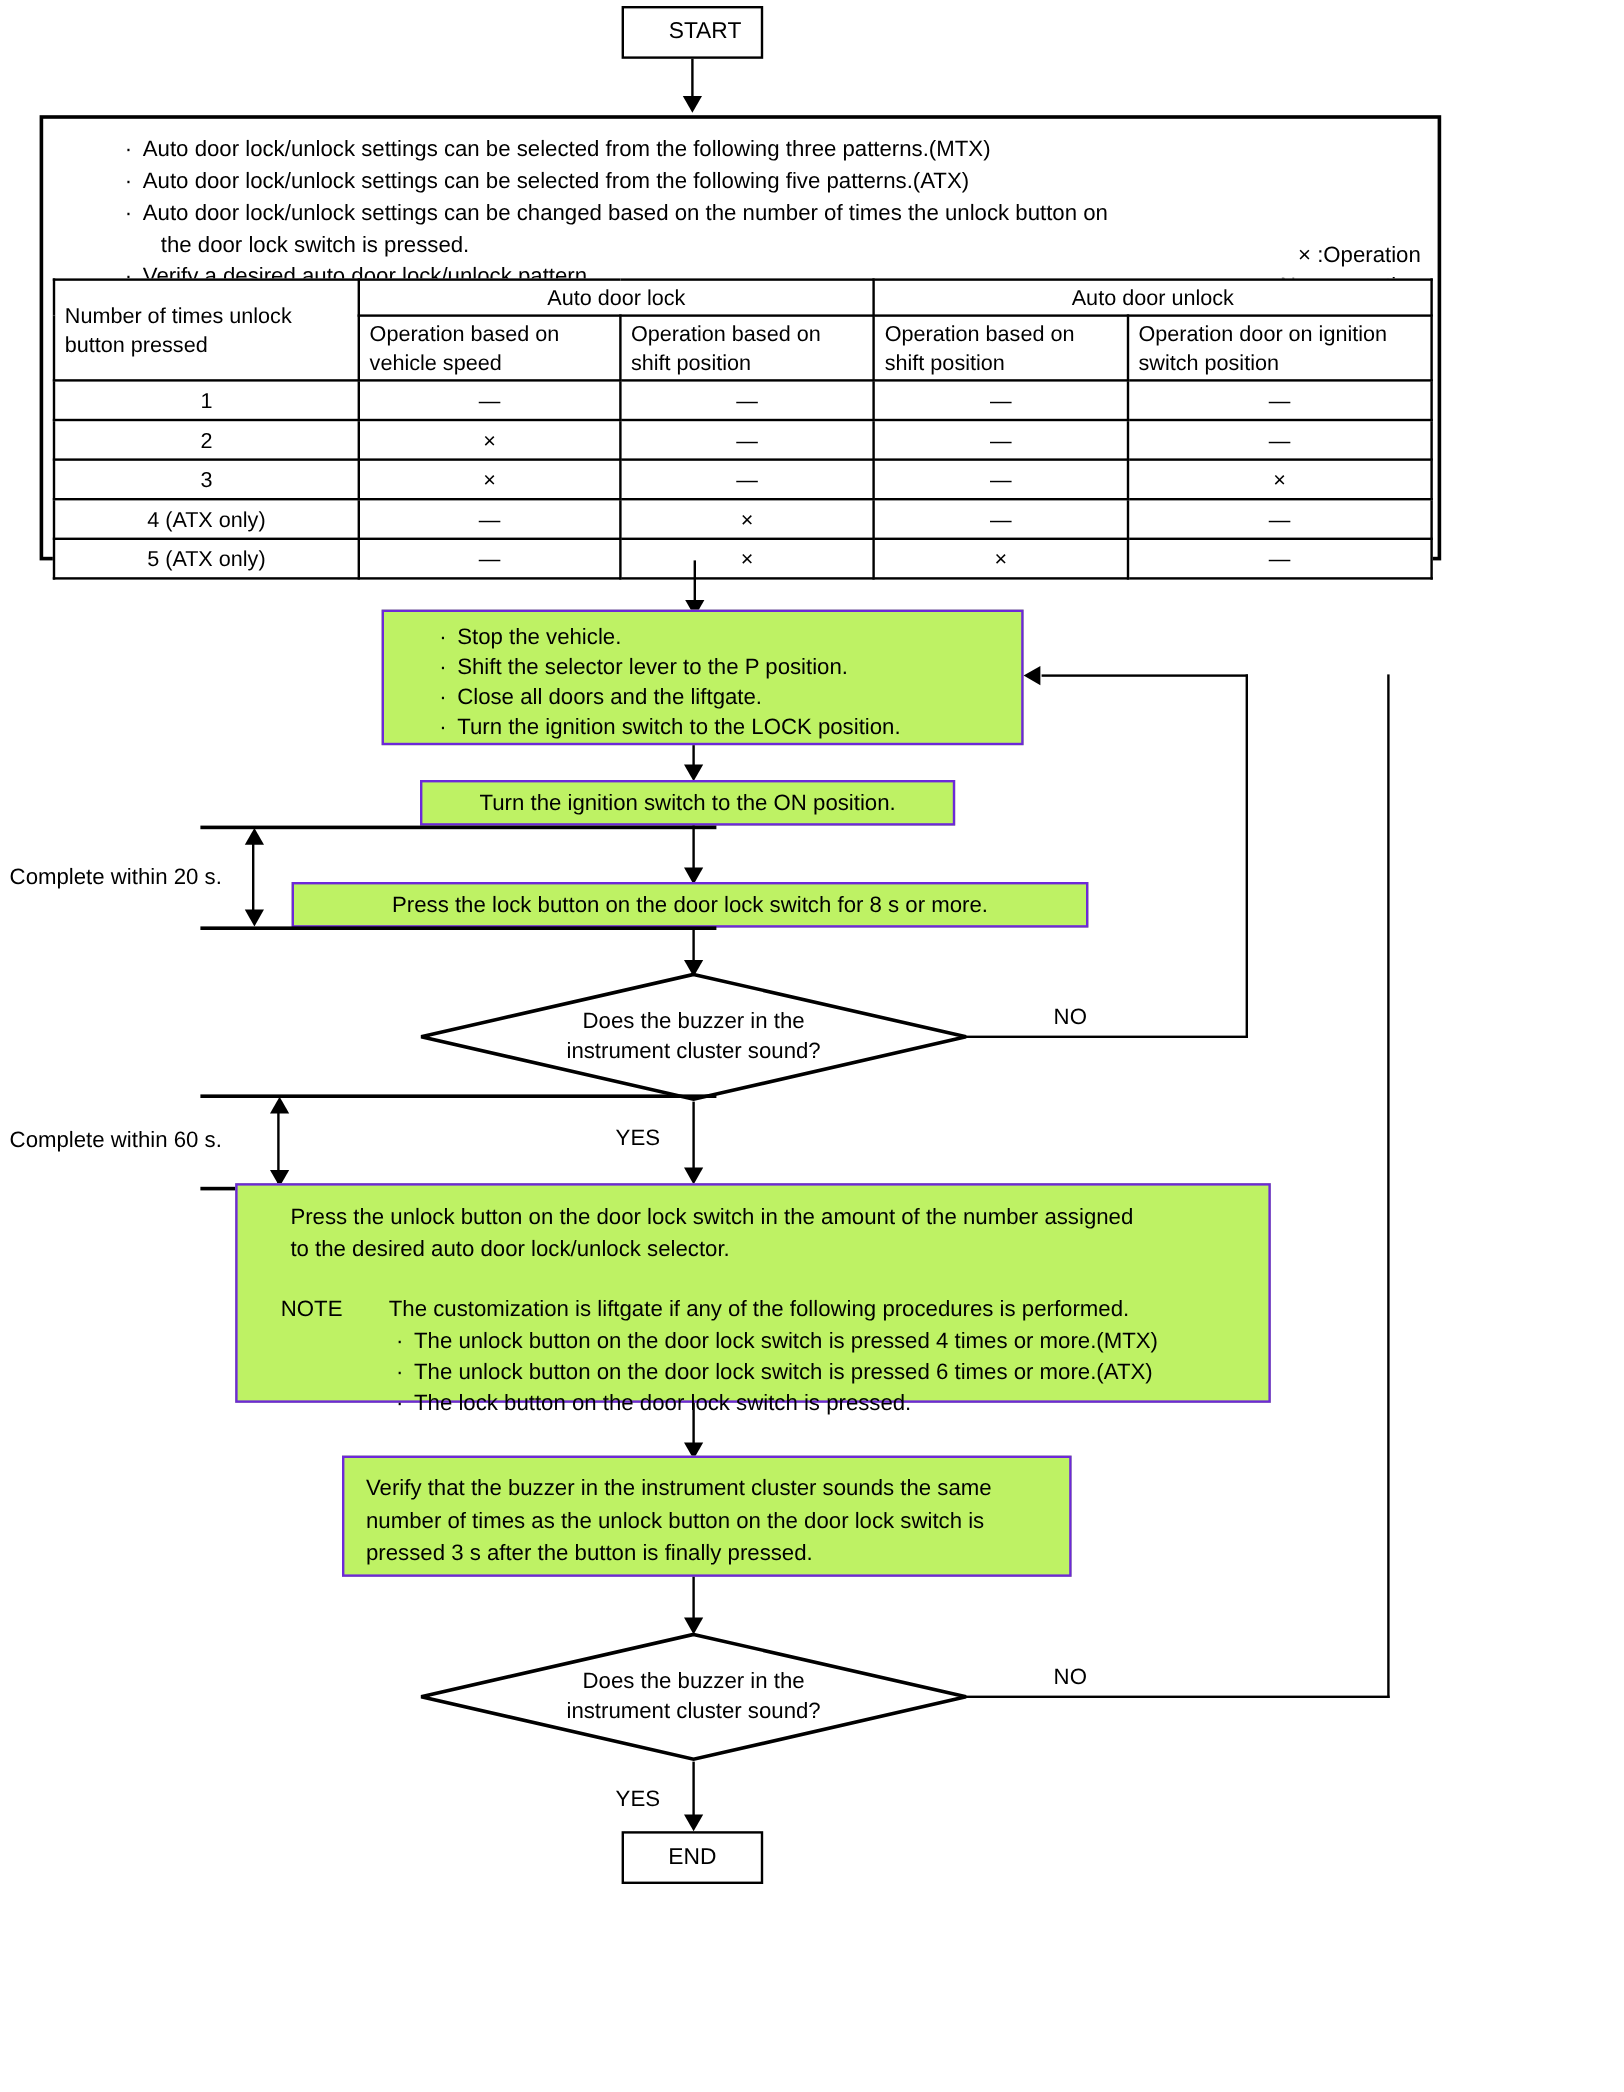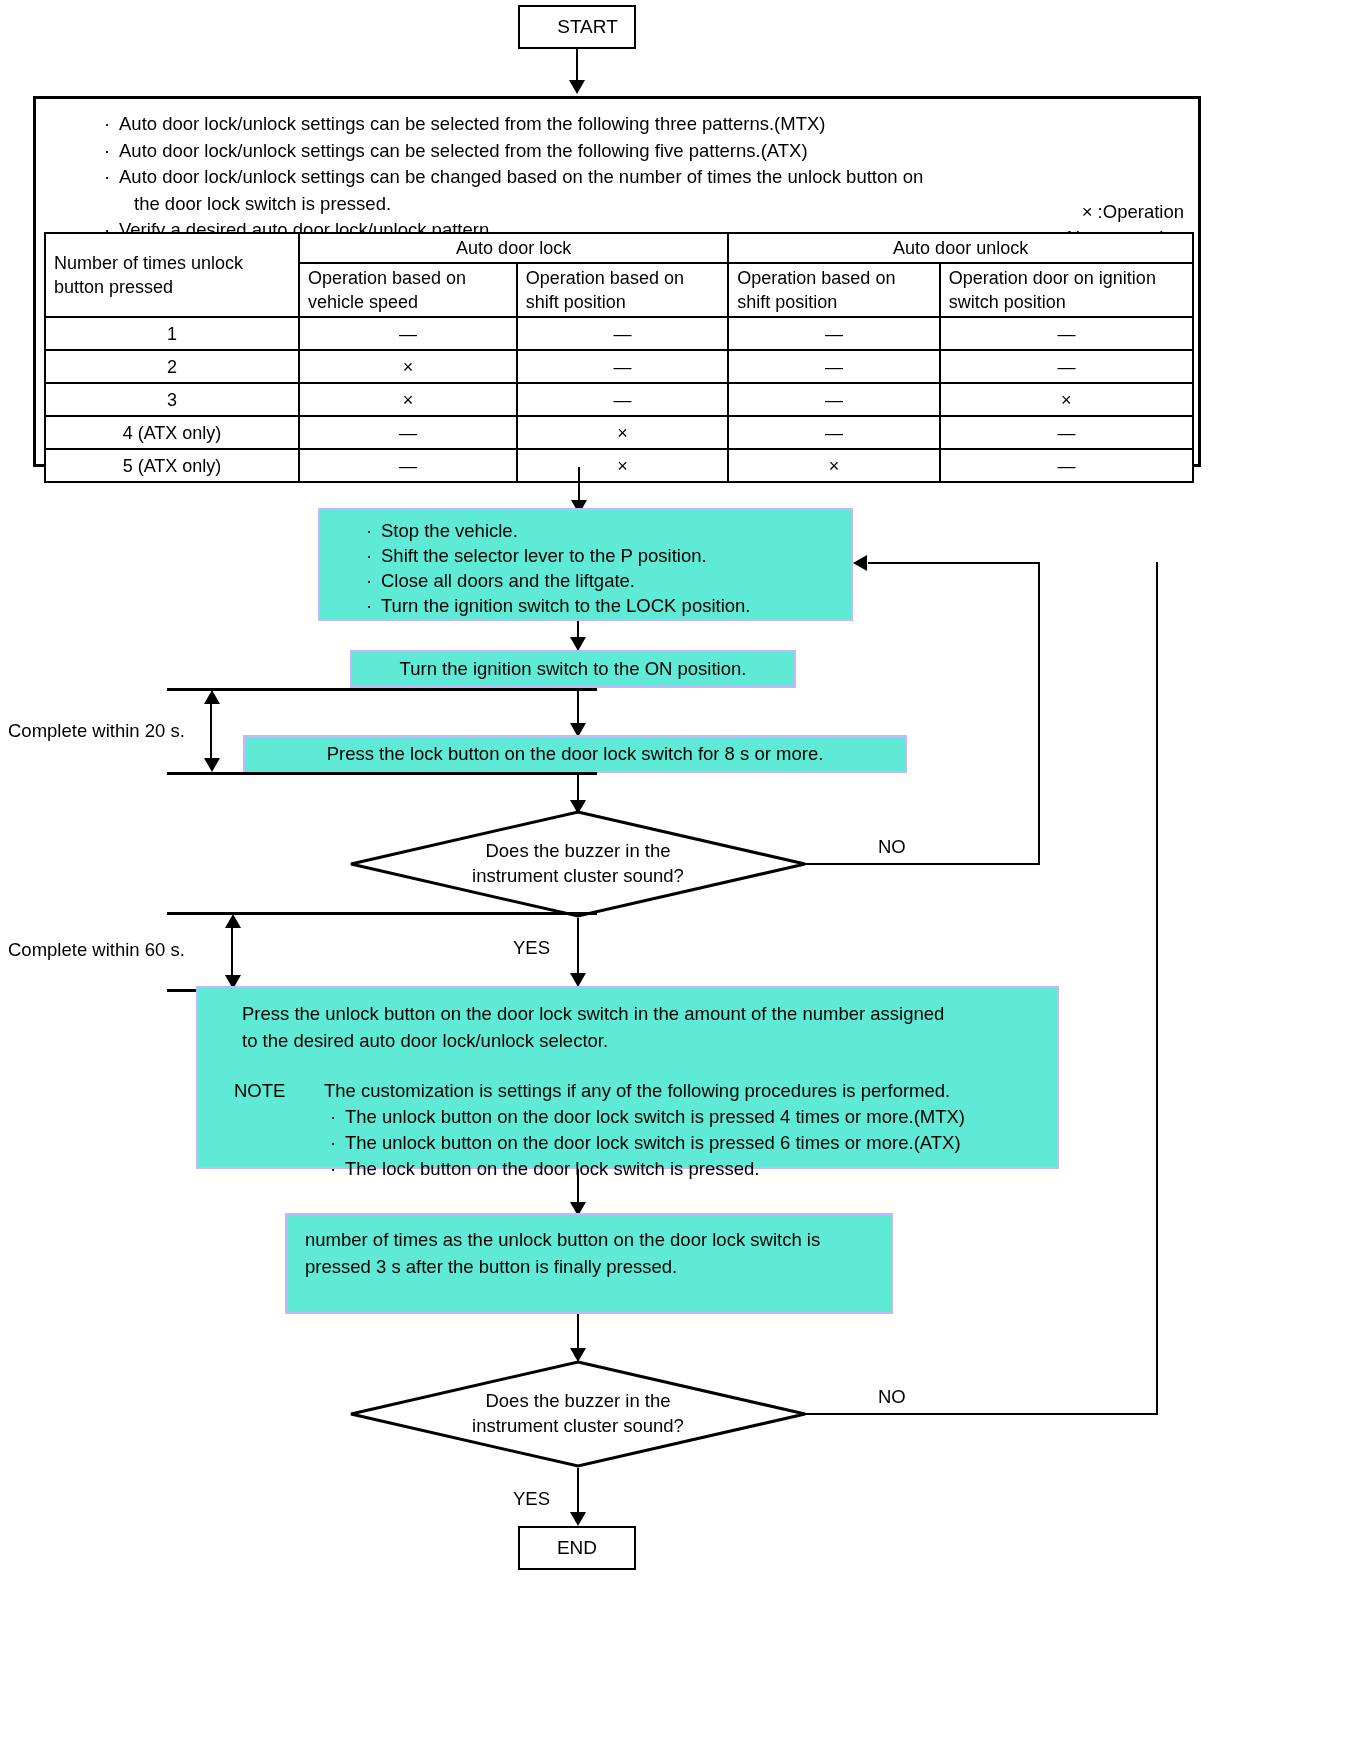--- a/index.html
+++ b/index.html
@@ -15,22 +15,22 @@
     position: relative;
     width: 1353px;
     height: 1743px;
     background: #ffffff;
     overflow: hidden;
   }
 
   
   .box {
     position: absolute;
-    border: 2px solid #c4b5fd;
-    background: #5eead4;
+    border: 2px solid #6d28d9;
+    background: #bef264;
     box-sizing: border-box;
   }
   .ctr {
     display: flex;
     align-items: center;
     justify-content: center;
     text-align: center;
   }
   .line-v {
     position: absolute;
@@ -315,35 +315,36 @@
 
   <div class="box" style="left:196px; top:986px; width:863px; height:183px;">
     <div class="t18" style="position:absolute; left:44px; top:12px; line-height:27px;">
       <div>Press the unlock button on the door lock switch in the amount of the number assigned</div>
       <div>to the desired auto door lock/unlock selector.</div>
     </div>
 
     <div style="position:absolute; left:36px; top:90px; font-size:18.5px; line-height:26px;">
       <div style="display:flex; align-items:flex-start;">
         <span class="note-label" style="width:90px; flex:0 0 90px;">NOTE</span>
-        <span>The customization is settings if any of the following procedures is performed.</span>
+        <span>The customization is liftgate if any of the following procedures is performed.</span>
       </div>
       <div style="padding-left:96px;">
         <div><span class="bullet">·</span><span>The unlock button on the door lock switch is pressed 4 times or more.(MTX)</span></div>
         <div><span class="bullet">·</span><span>The unlock button on the door lock switch is pressed 6 times or more.(ATX)</span></div>
         <div><span class="bullet">·</span><span>The lock button on the door lock switch is pressed.</span></div>
       </div>
     </div>
   </div>
 
   <div class="line-v" style="left:577px; top:1169px; height:43px;"></div>
   <div class="arrow-down" style="left:570px; top:1202px;"></div>
 
   <div class="box" style="left:285px; top:1213px; width:608px; height:101px;">
     <div class="t18" style="position:absolute; left:18px; top:11px; line-height:27px;">
+      <div>Verify that the buzzer in the instrument cluster sounds the same</div>
       <div>number of times as the unlock button on the door lock switch is</div>
       <div>pressed 3 s after the button is finally pressed.</div>
     </div>
   </div>
 
   <div class="line-v" style="left:577px; top:1314px; height:46px;"></div>
   <div class="arrow-down" style="left:570px; top:1348px;"></div>
 
   <div class="diamond-wrap" style="left:349px; top:1360px; width:458px; height:108px;">
     <svg width="458" height="108" viewBox="0 0 458 108">

